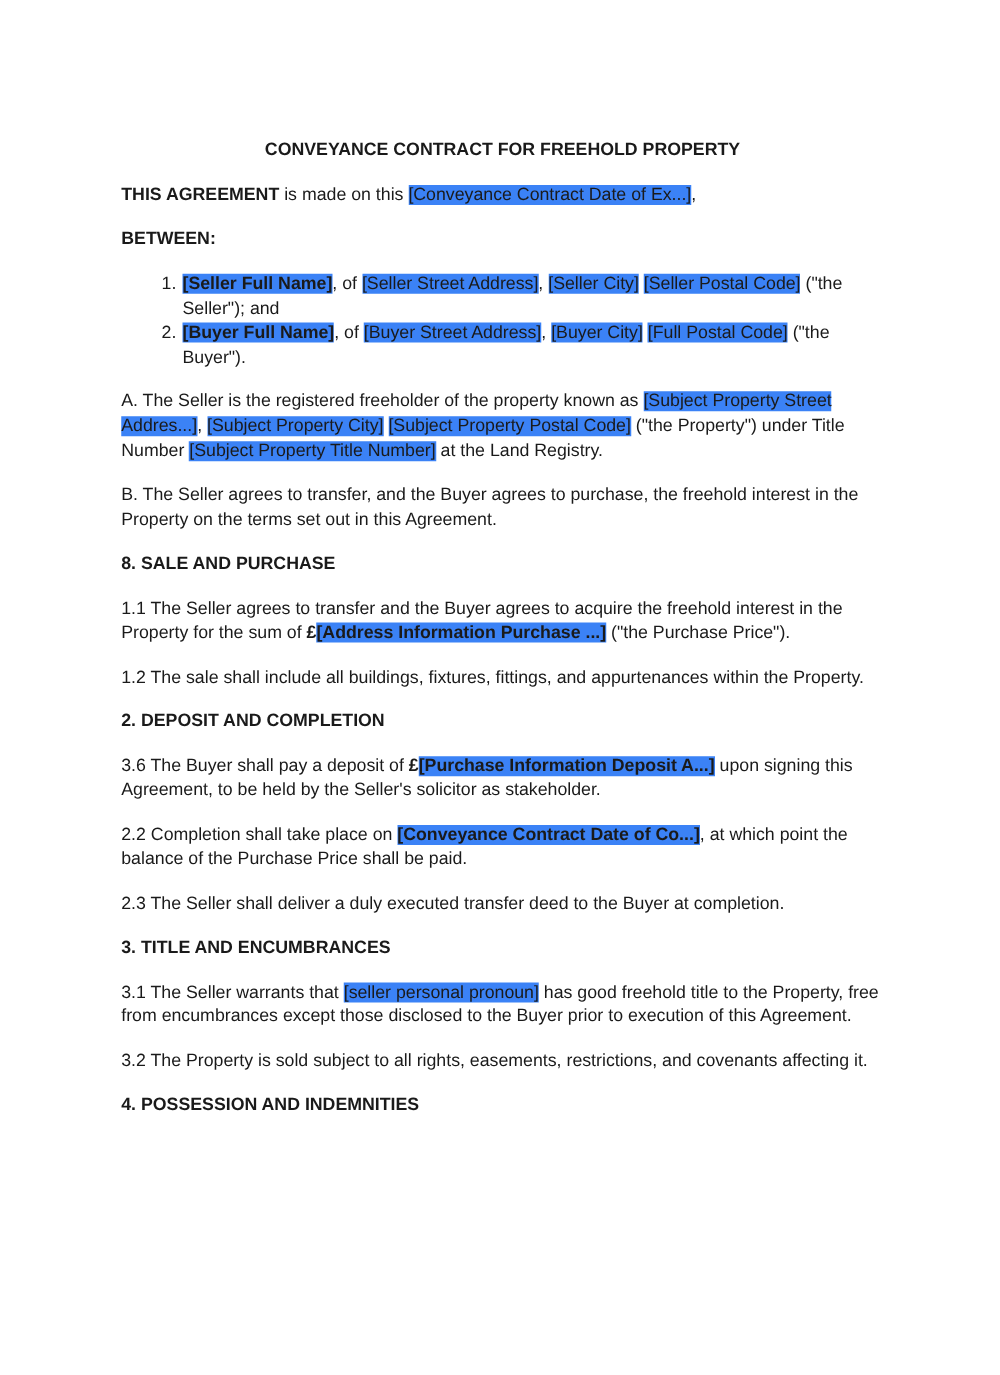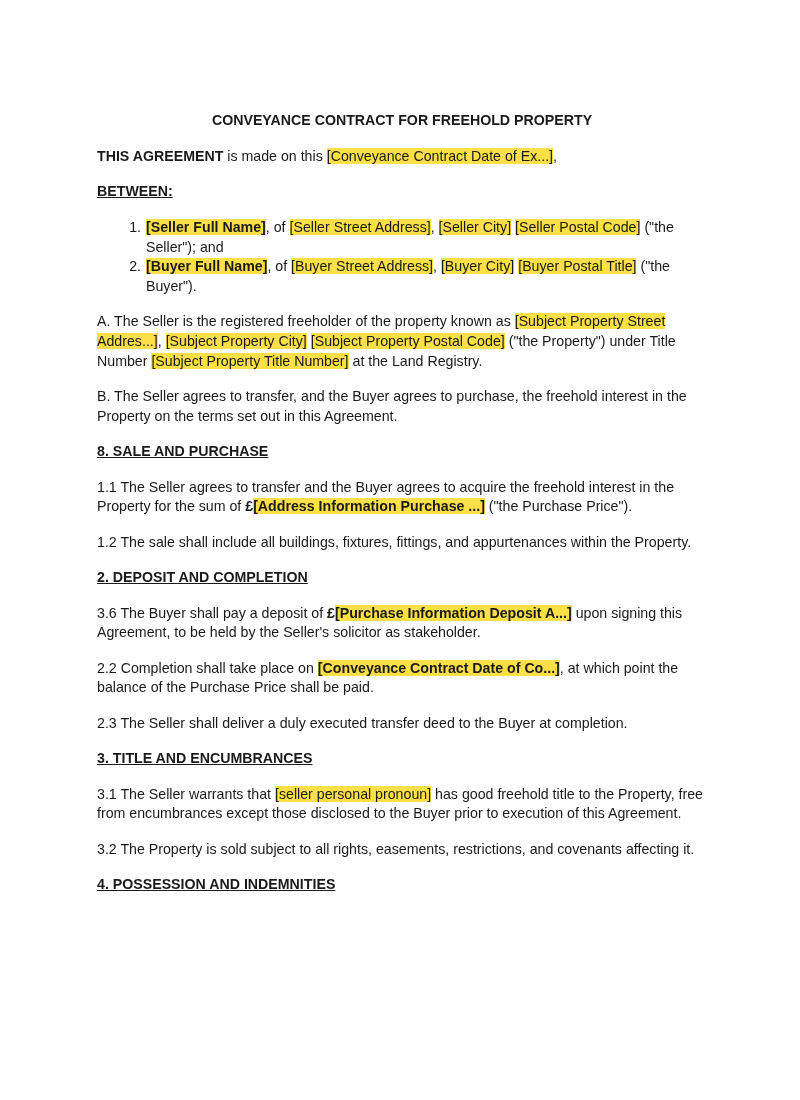--- a/index.html
+++ b/index.html
@@ -2,41 +2,41 @@
 <html><head>
 <meta charset="utf-8">
 <style>
   html, body { margin:0; padding:0; background:#ffffff; }
   body { width:800px; height:1100px; overflow:hidden; position:relative;
          font-family:"Liberation Sans", sans-serif; color:#1a1a1a; }
   .page { position:absolute; left:0; top:0; width:792px; height:1100px; background:#fff; }
   .content { position:absolute; left:97px; top:111px; width:610px; font-size:14.2px; line-height:19.6px; }
   .title { text-align:center; font-weight:bold; font-size:14.2px; margin:0 0 16.5px 0; }
   p { margin:0 0 15.8px 0; }
-  .heading { font-weight:bold; margin:0 0 16px 0;text-decoration:underline; }
-  .hl { background:#fde047; }
+  .heading { font-weight:bold; margin:0 0 16px 0; }
+  .hl { background:#3b82f6; }
   b { font-weight:bold; }
   ol { margin:0 0 16px 0; padding-left:48px; }
   ol li { padding-left:1px; margin:0; }
 </style>
 </head>
 <body>
 
 <div class="page">
   <div class="content">
 
     <div class="title">CONVEYANCE CONTRACT FOR FREEHOLD PROPERTY</div>
 
     <p><b>THIS AGREEMENT</b><span> is made on this </span><span class="hl">[Conveyance Contract Date of Ex...]</span><span>,</span></p>
 
     <div class="heading">BETWEEN:</div>
 
     <ol>
       <li><b class="hl">[Seller Full Name]</b><span>, of </span><span class="hl">[Seller Street Address]</span><span>, </span><span class="hl">[Seller City]</span><span> </span><span class="hl">[Seller Postal Code]</span><span> ("the Seller"); and</span></li>
-      <li><b class="hl">[Buyer Full Name]</b><span>, of </span><span class="hl">[Buyer Street Address]</span><span>, </span><span class="hl">[Buyer City]</span><span> </span><span class="hl">[Buyer Postal Title]</span><span> ("the Buyer").</span></li>
+      <li><b class="hl">[Buyer Full Name]</b><span>, of </span><span class="hl">[Buyer Street Address]</span><span>, </span><span class="hl">[Buyer City]</span><span> </span><span class="hl">[Full Postal Code]</span><span> ("the Buyer").</span></li>
     </ol>
 
 
     <p><span>A. The Seller is the registered freeholder of the property known as </span><span class="hl">[Subject Property Street Addres...]</span><span>, </span><span class="hl">[Subject Property City]</span><span> </span><span class="hl">[Subject Property Postal Code]</span><span> ("the Property") under Title Number </span><span class="hl">[Subject Property Title Number]</span><span> at the Land Registry.</span></p>
 
     <p>B. The Seller agrees to transfer, and the Buyer agrees to purchase, the freehold interest in the Property on the terms set out in this Agreement.</p>
 
     <div class="heading">8. SALE AND PURCHASE</div>
 
     <p><span>1.1 The Seller agrees to transfer and the Buyer agrees to acquire the freehold interest in the Property for the sum of </span><b>£</b><b class="hl">[Address Information Purchase ...]</b><span> ("the Purchase Price").</span></p>

